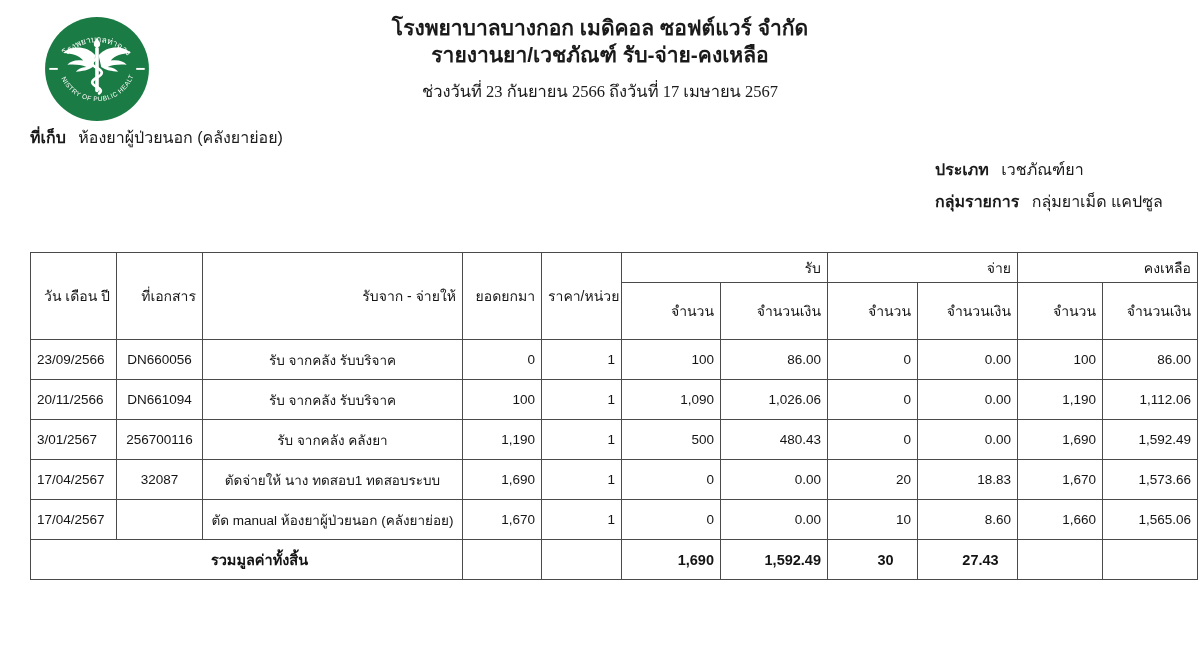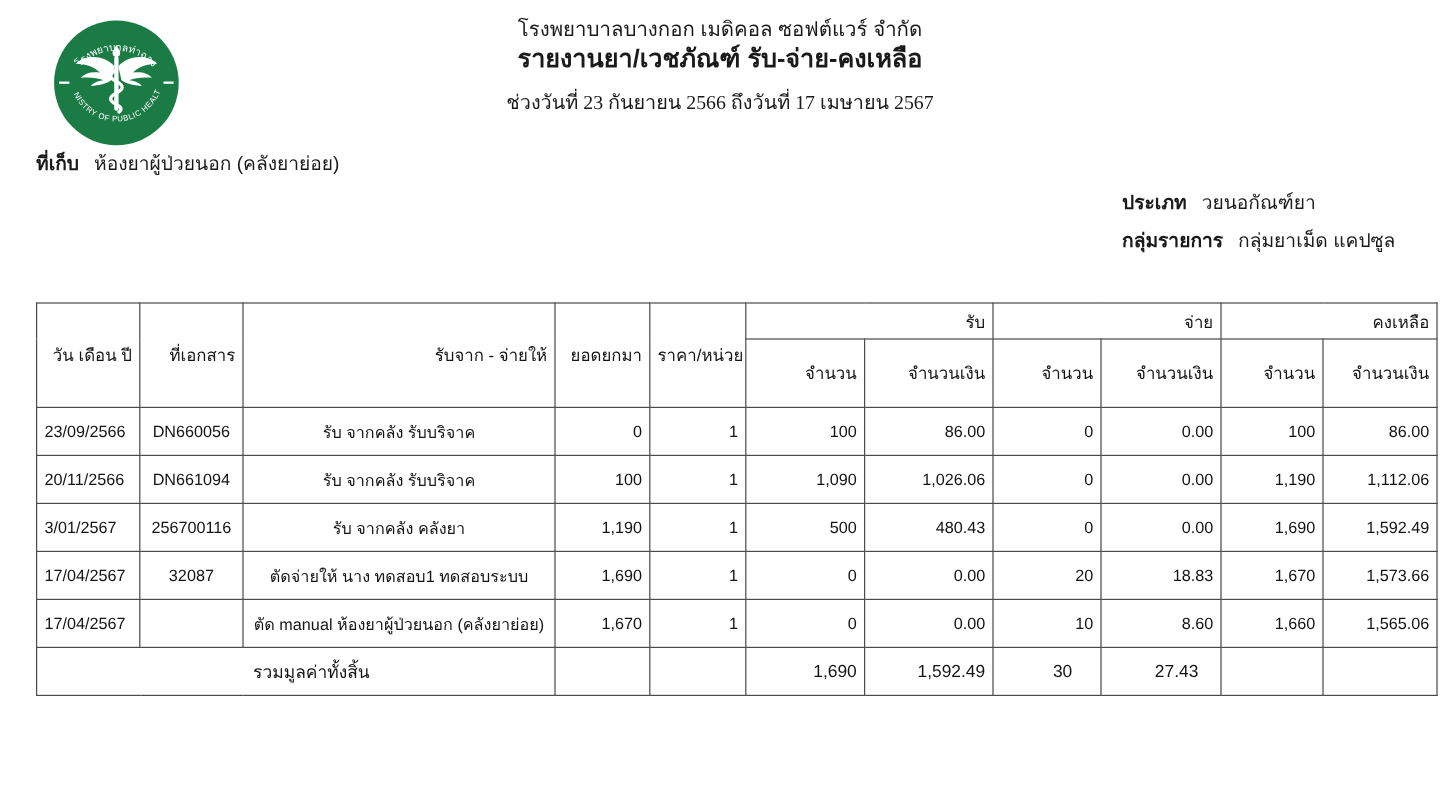--- a/index.html
+++ b/index.html
@@ -5,21 +5,21 @@
   html,body { margin:0; padding:0; background:#ffffff; }
   #page {
     position:relative; width:1200px; height:671px; background:#fff;
     font-family:"Liberation Sans","DejaVu Sans",sans-serif; color:#1a1a1a;
     overflow:hidden;
   }
   
   .logo { position:absolute; left:44px; top:16px; width:106px; height:106px; }
   
   .titles { position:absolute; left:0; right:0; top:14px; text-align:center; }
-  .title1 { font-size:17px; font-weight:normal; line-height:1.3; }
+  .title1 { font-size:21px; font-weight:bold; line-height:1.3; }
   .title2 { font-size:21px; font-weight:bold; line-height:1.3; }
   .title3 { font-size:16.5px; font-weight:normal; margin-top:9px;font-family:Liberation Serif, serif; }
   
   .meta-left  { position:absolute; left:30px;  top:127px; font-size:16px; }
   .meta-right { position:absolute; left:935px; top:159px; font-size:16px; }
   .meta-row { height:32px; line-height:22px; white-space:nowrap; }
   .meta-label { font-weight:bold; margin-right:8px; }
   .meta-value { font-weight:normal; }
   
   .stock-table {
@@ -32,21 +32,21 @@
   }
   .stock-table { border:1.5px solid #3a3a3a; }
   .stock-table thead th { text-align:right; font-size:14px; }
   .h-group { height:30px; }
   .h-sub   { height:57px; }
   .stock-table tbody td { height:39px; }
   .cell-left  { text-align:center;  padding-left:8px; }
   .cell-date  { text-align:left;  padding-left:4px; }
   .cell-num   { text-align:right; padding-right:10px; }
   .cell-center{ text-align:center; }
-  .total-row td { height:36px; font-weight:normal; font-size:14.5px;padding-left:32px; }
+  .total-row td { height:36px; font-weight:bold; font-size:14.5px;padding-left:32px; }
   .total-label  { text-align:center; font-size:15px; }
 </style>
 </head>
 <body>
 
 <div id="page">
 
   <svg class="logo" viewBox="0 0 100 100">
     <defs>
       <path id="arcTop" d="M 13,54 A 38,38 0 0 1 87,54"></path>
@@ -80,21 +80,21 @@
   <div class="meta-left">
     <div class="meta-row">
       <span class="meta-label">ที่เก็บ</span>
       <span class="meta-value">ห้องยาผู้ป่วยนอก (คลังยาย่อย)</span>
     </div>
   </div>
 
   <div class="meta-right">
     <div class="meta-row">
       <span class="meta-label">ประเภท</span>
-      <span class="meta-value">วยนอกัณฑ์ยา</span>
+      <span class="meta-value">เวชภัณฑ์ยา</span>
     </div>
     <div class="meta-row">
       <span class="meta-label">กลุ่มรายการ</span>
       <span class="meta-value">กลุ่มยาเม็ด แคปซูล</span>
     </div>
   </div>
 
   <table class="stock-table">
     <colgroup>
       <col style="width:86px">

